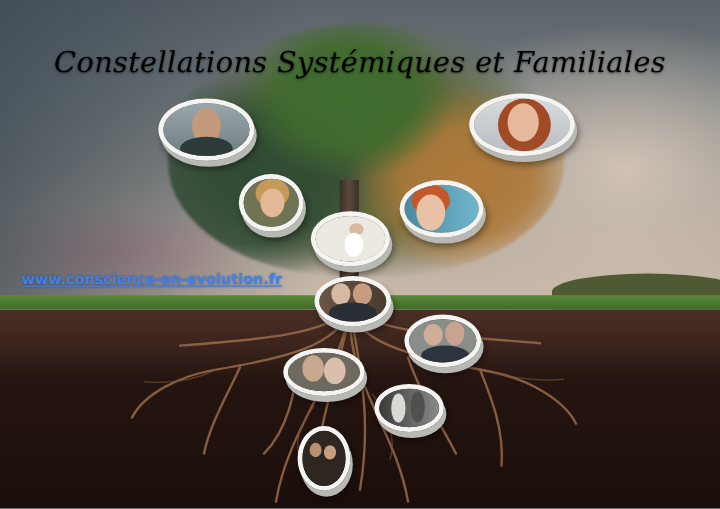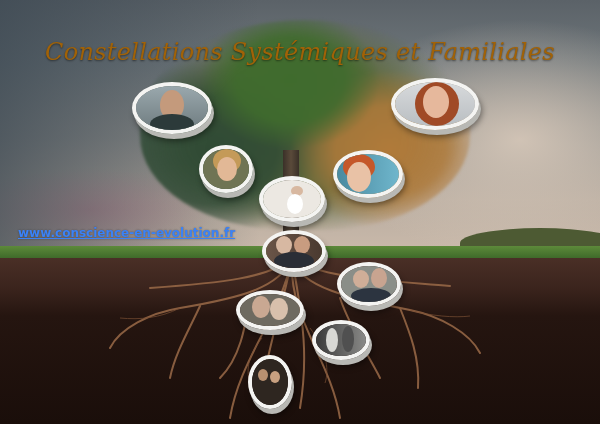--- a/index.html
+++ b/index.html
@@ -20,21 +20,21 @@
       radial-gradient(ellipse 160px 110px at 165px 105px,#4d5d37 0%,#5e6a3e 60%,rgba(94,106,62,0) 100%);
     filter:blur(1.5px);}
   .trunk{position:absolute;left:283px;top:150px;width:16px;height:100px;background:linear-gradient(90deg,#3a3028,#5a4a3a,#3a3028);}
   .ground-strip{position:absolute;left:0;top:246px;width:600px;height:12px;
     background:linear-gradient(180deg,#5d8a3a,#3f6a2a);}
   .hill{position:absolute;right:-20px;top:228px;width:160px;height:30px;border-radius:50% 50% 0 0;background:#4d5a33;}
   .soil{position:absolute;left:0;top:258px;width:600px;height:166px;
     background:
       linear-gradient(180deg,#4a2f26 0%,#3b241d 18%,#251510 35%,#1a0e0a 100%);}
   .roots{position:absolute;left:0;top:258px;width:600px;height:166px;}
-  .title{position:absolute;left:0;top:38px;width:600px;text-align:center;color:#a16207;
+  .title{position:absolute;left:0;top:38px;width:600px;text-align:center;color:#000000;
     font-family:"DejaVu Serif",serif;font-style:italic;font-size:24px;letter-spacing:0.3px;
     text-shadow:0 1px 2px rgba(0,0,0,0.5);}
   .url{position:absolute;left:18px;top:226px;color:#3b82f6;font-family:"DejaVu Sans",sans-serif;
     font-size:12px;font-weight:bold;text-shadow:0 0 2px rgba(0,0,0,0.4);text-decoration:underline;}
   .photo{position:absolute;border-radius:50%;border:4px solid #f4f4f2;
     box-shadow:2px 5px 0 #b8b8b4, 3px 7px 6px rgba(0,0,0,0.45);overflow:hidden;}
   .photo .inner{position:absolute;inset:0;}
   .face{position:absolute;border-radius:50%;}
 </style>
 </head>

